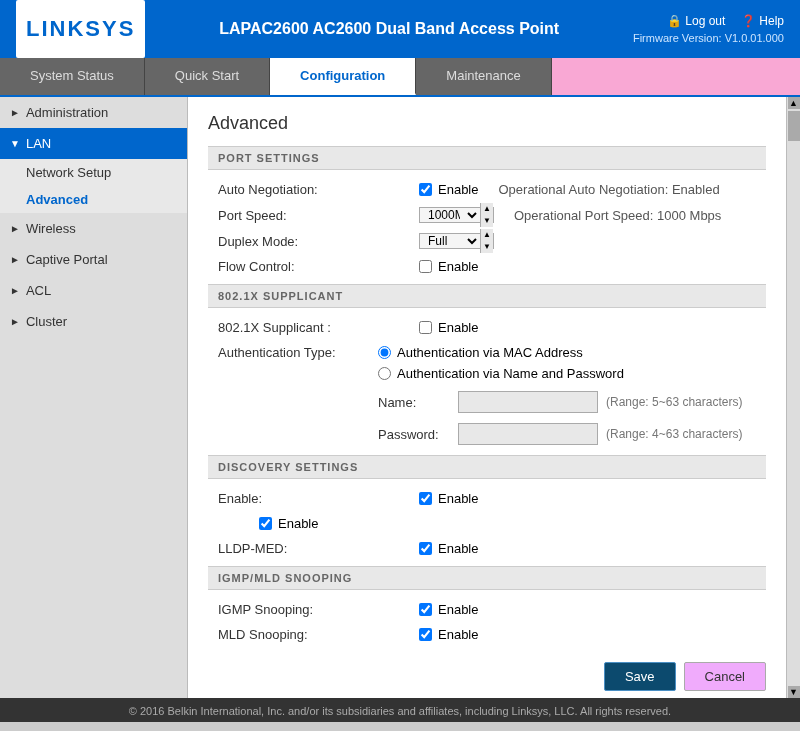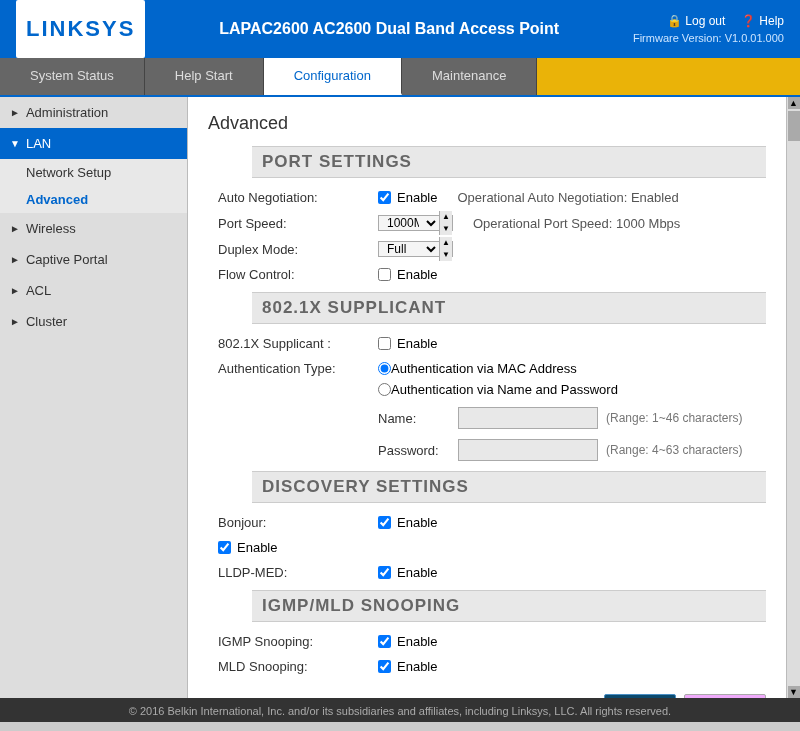--- a/index.html
+++ b/index.html
@@ -42,36 +42,36 @@
       gap: 16px;
       color: white;
       font-size: 12px;
     }
     .header-links span { cursor: pointer; display: flex; align-items: center; gap: 3px; }
     .firmware-text { color: #cce5ff; font-size: 11px; }
 
     
     .nav-tabs {
       display: flex;
-      background: #eab308;
+      background: #f9a8d4;
       border-bottom: 2px solid #0066cc;
       text-align: right;
     }
     .nav-tab {
       padding: 10px 30px;
       color: #ddd;
       cursor: pointer;
       font-size: 13px;
       border-right: 1px solid #444;
       background: #666;
     }
     .nav-tab.active {
       background: white;
       color: #0066cc;
-      font-weight: normal;
+      font-weight: bold;
       border-bottom: 2px solid white;
     }
 
     
     .main-layout {
       display: flex;
       height: calc(731px - 58px - 44px - 28px);
       background: #ddd;
     }
 
@@ -124,48 +124,48 @@
       font-size: 18px;
       font-weight: normal;
       color: #333;
       margin-bottom: 12px;
     }
 
     
     .section-header {
       background: #e8e8e8;
       color: #666;
-      font-size: 17px;
+      font-size: 11px;
       font-weight: bold;
       letter-spacing: 1px;
       padding: 5px 10px;
       margin-bottom: 12px;
       margin-top: 4px;
       border-top: 1px solid #ccc;
       border-bottom: 1px solid #ccc;
-      margin-left: 44px;
     }
 
     
     .form-row {
       display: flex;
       align-items: center;
       margin-bottom: 10px;
       padding-left: 10px;
     }
     .form-label {
       width: 160px;
       color: #333;
       font-size: 13px;
       flex-shrink: 0;
     }
     .form-control {
       display: flex;
       align-items: center;
       gap: 6px;
+      margin-left: 41px;
     }
     .form-right {
       margin-left: 20px;
       color: #555;
       font-size: 13px;
     }
 
     
     input[type="checkbox"] { cursor: pointer; }
     input[type="radio"] { cursor: pointer; }
@@ -212,20 +212,21 @@
 
     
     .radio-group {
       display: flex;
       flex-direction: column;
       gap: 6px;
     }
     .radio-item {
       display: flex;
       align-items: center;
+      gap: 6px;
     }
     .sub-form-hint {
       margin-left: 8px;
       color: #777;
       font-size: 12px;
     }
 
     
     .scrollbar-right {
       width: 14px;
@@ -295,21 +296,21 @@
         <span>❓</span>
         <span>Help</span>
       </span>
     </div>
     <div class="firmware-text">Firmware Version: V1.0.01.000</div>
   </div>
 </div>
 
 <div class="nav-tabs">
   <div class="nav-tab">System Status</div>
-  <div class="nav-tab">Help Start</div>
+  <div class="nav-tab">Quick Start</div>
   <div class="nav-tab active">Configuration</div>
   <div class="nav-tab">Maintenance</div>
 </div>
 
 <div class="main-layout">
 
   <div class="sidebar">
     <div class="sidebar-item">
       <span class="arrow">►</span>
       <span>Administration</span>
@@ -420,33 +421,33 @@
           <div class="radio-item">
             <input type="radio" name="auth-type" style="">
             <span>Authentication via Name and Password</span>
           </div>
         </div>
       </div>
 
       <div class="form-row" style="margin-left: 160px;">
         <div class="form-label" style="width:80px;">Name:</div>
         <input type="text" class="text-input" style="">
-        <span class="sub-form-hint">(Range: 1~46 characters)</span>
+        <span class="sub-form-hint">(Range: 5~63 characters)</span>
       </div>
 
       <div class="form-row" style="margin-left: 160px;">
         <div class="form-label" style="width:80px;">Password:</div>
         <input type="password" class="text-input" style="">
         <span class="sub-form-hint">(Range: 4~63 characters)</span>
       </div>
 
       <div class="section-header">DISCOVERY SETTINGS</div>
 
       <div class="form-row">
-        <div class="form-label">Bonjour:</div>
+        <div class="form-label">Enable:</div>
         <div class="form-control">
           <input type="checkbox" checked="" style="">
           <span>Enable</span>
         </div>
       </div>
 
       <div class="form-row">
         <div class="form-control">
           <input type="checkbox" checked="" style="">
           <span>Enable</span>

